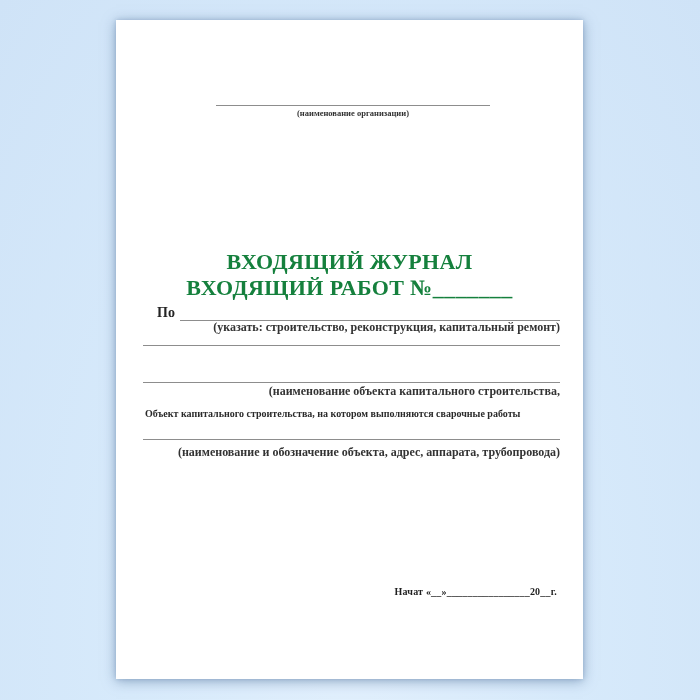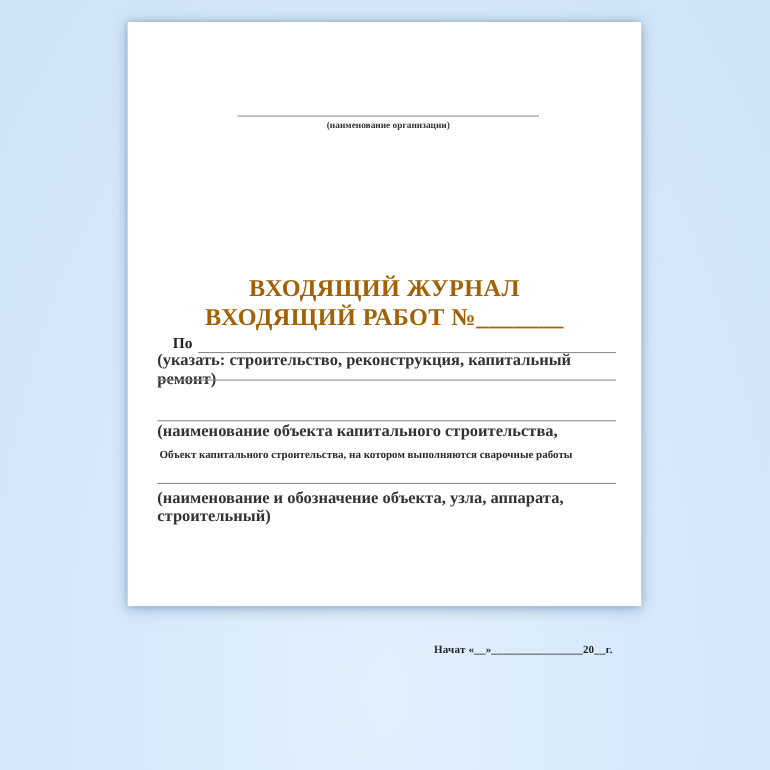--- a/index.html
+++ b/index.html
@@ -5,48 +5,48 @@
   html,body{margin:0;padding:0;}
   body{
     width:700px;height:700px;overflow:hidden;
     font-family:"Liberation Serif","DejaVu Serif",serif;
   }
   .stage{
     position:relative;width:700px;height:700px;
     background:radial-gradient(ellipse at 50% 90%, #e2f0fd 0%, #d7eafb 45%, #cfe3f7 100%);
   }
   .page{
-    position:absolute;left:116px;top:20px;width:467px;height:531px;
+    position:absolute;left:116px;top:20px;width:467px;height:659px;
     background:#ffffff;
     box-shadow:0 2px 12px rgba(100,130,168,.65), 0 0 4px rgba(100,130,168,.35);
     color:#242424;
   }
   .org-line{
     position:absolute;left:100px;top:85px;width:274px;
     border-top:1px solid #8d8d8d;
   }
   .org-caption{
     position:absolute;left:100px;top:88px;width:274px;
     text-align:center;font-size:8.5px;font-weight:bold;color:#333;
   }
   .title{
     position:absolute;left:0;top:229px;width:100%;margin:0;
     text-align:center;font-size:22px;line-height:26px;font-weight:bold;
-    letter-spacing:.4px;color:#a16207;
+    letter-spacing:.4px;color:#15803d;
   }
   .rule{
     position:absolute;left:27px;width:417px;height:0;
     border-top:1px solid #8d8d8d;
   }
   .rule-2{top:325px;}
   .rule-3{top:362px;}
   .rule-4{top:419px;}
   .caption{
-    position:absolute;left:27px;width:417px;text-align:left;
-    font-size:15px;font-weight:bold;color:#333;
+    position:absolute;left:27px;width:417px;text-align:right;
+    font-size:12px;font-weight:bold;color:#333;
   }
   .caption-po{top:300px;}
   .caption-obj1{top:332px;margin-top:32px;}
   .caption-obj2{top:367px;}
   .caption-obj3{top:425px;}
   .po-row{
     position:absolute;left:27px;right:23px;top:285px;
     display:flex;align-items:flex-end;
   }
   .po-label{font-size:14px;font-weight:bold;padding-right:5px;margin-left:14px;}
@@ -82,20 +82,20 @@
     <div class="caption caption-po">(указать: строительство, реконструкция, капитальный ремонт)</div>
 
     <div class="rule rule-2"></div>
     <div class="caption caption-obj1">(наименование объекта капитального строительства,</div>
 
     <div class="rule rule-3"></div>
 
     <div class="object-text">Объект капитального строительства, на котором выполняются сварочные работы</div>
 
     <div class="rule rule-4"></div>
-    <div class="caption caption-obj3">(наименование и обозначение объекта, узла, аппарата, строительный)</div>
+    <div class="caption caption-obj3">(наименование и обозначение объекта, адрес, аппарата, трубопровода)</div>
 
     <div class="dates">
       <div>Начат «__»________________20__г.</div>
     </div>
 
   </div>
 </div>
 
 </body></html>

